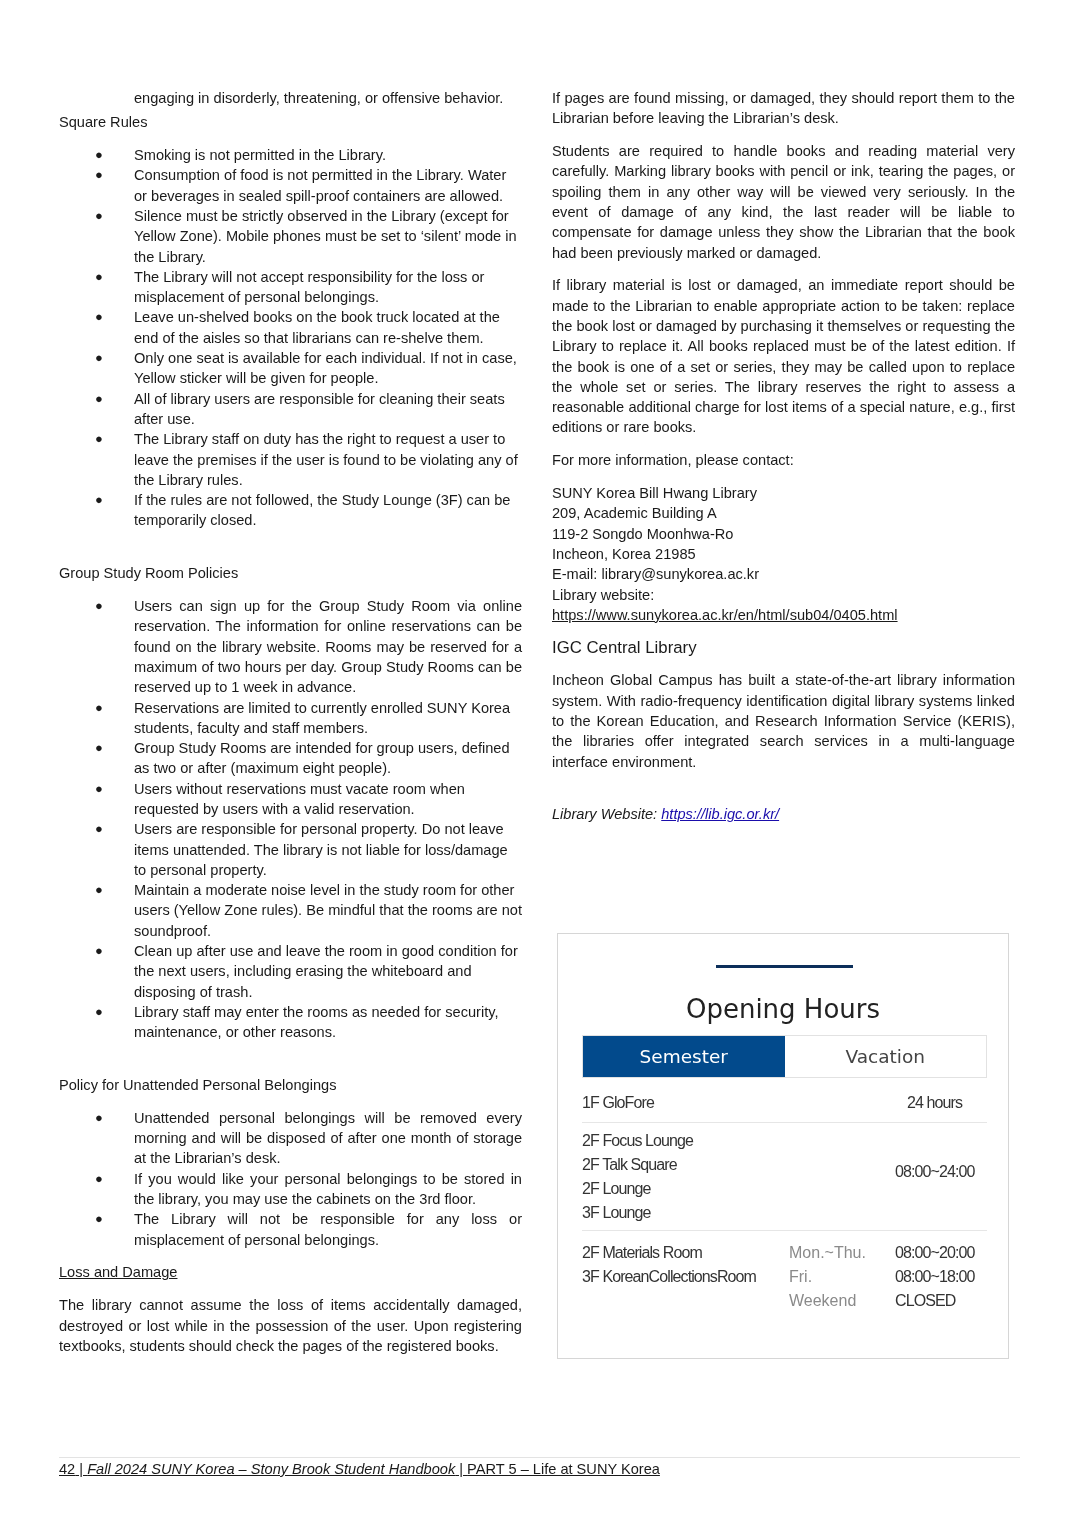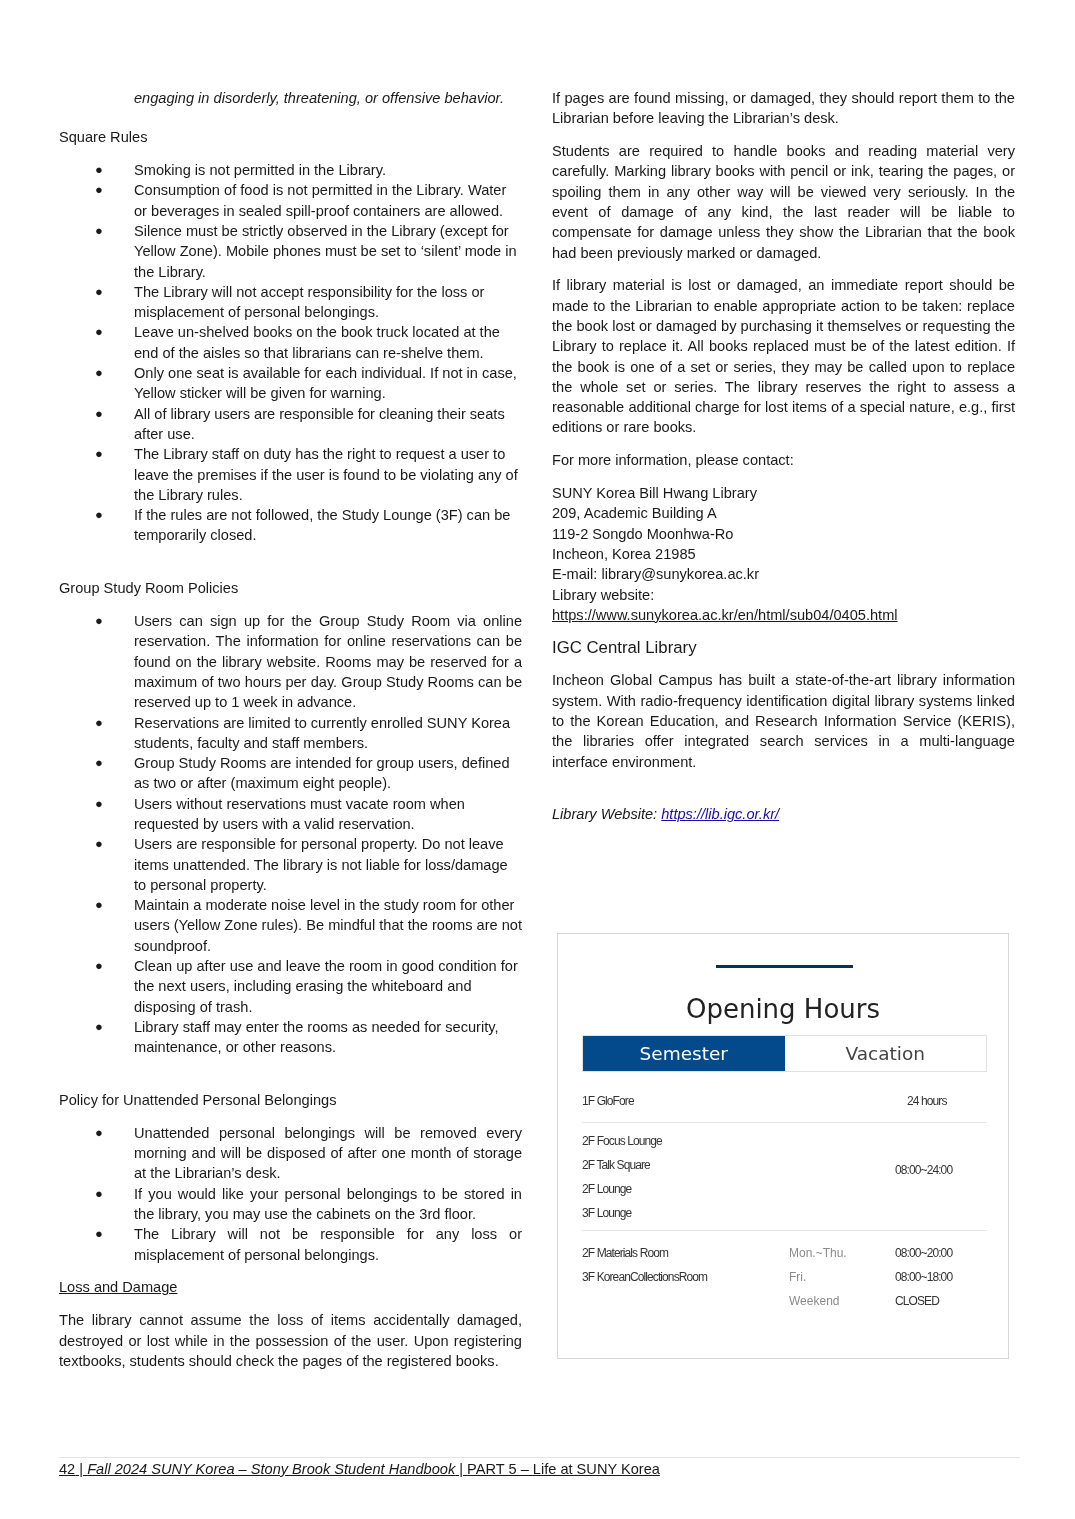--- a/index.html
+++ b/index.html
@@ -2,40 +2,40 @@
 <html><head>
 <meta charset="utf-8">
 <style>
   html, body { margin: 0; padding: 0; background: #ffffff; }
   body { width: 1075px; height: 1519px; position: relative; font-family: "Liberation Sans", sans-serif; color: #1a1a1a; overflow: hidden; }
   .col { position: absolute; font-size: 14.6px; line-height: 20.3px; }
   .col-left { left: 59px; top: 88px; width: 463px; }
   .col-right { left: 552px; top: 88px; width: 463px; }
   p { margin: 0 0 12.5px 0; }
   .justify { text-align: justify; }
-  .indent-block { padding-left: 75px; margin-bottom: 19px; font-style: italic; }
+  .indent-block { padding-left: 75px; margin-bottom: 4px; }
   .section-label { margin: 0 0 12.5px 0; }
   ul.bullets { list-style: none; margin: 0 0 12.5px 0; padding: 0; }
   ul.bullets li { position: relative; padding-left: 75px; }
   ul.bullets li .bullet { position: absolute; left: 36px; top: 0; font-size: 13px; }
   .gap { height: 20px; }
   .underline { text-decoration: underline; }
   .link-black { color: #1a1a1a; text-decoration: underline; }
   .heading2 { font-size: 16.8px; margin: 0 0 12.5px 0; color: #1a1a1a; }
   .italic { font-style: italic; }
   .link-blue { color: #1a0dab; text-decoration: underline; }
 
   .hours-card { position: absolute; left: 557px; top: 933px; width: 452px; height: 426px; border: 1px solid #d6d6d6; box-sizing: border-box; background: #fff; }
   .hours-topline { position: absolute; left: 158px; top: 31px; width: 137px; height: 3px; background: #0c2f5a; }
   .hours-title { position: absolute; left: 0; right: 0; top: 60px; text-align: center; font-size: 26px; color: #222; font-family: "DejaVu Sans", sans-serif; }
-  .tabs { position: absolute; left: 24px; top: 101px; width: 405px; height: 37px; border: 1px solid #e2e2e2; box-sizing: border-box; display: flex; }
+  .tabs { position: absolute; left: 24px; top: 101px; width: 405px; height: 43px; border: 1px solid #e2e2e2; box-sizing: border-box; display: flex; }
   .tab { flex: 1; display: flex; align-items: center; justify-content: center; font-family: "DejaVu Sans", sans-serif; font-size: 18.5px; cursor: pointer; }
   .tab.active { background: #024a8c; color: #fff; }
   .tab.inactive { background: #fff; color: #444; }
-  .hrow { position: absolute; left: 24px; width: 405px; font-family: "Liberation Sans", sans-serif; font-size: 12px; color: #333; letter-spacing: -0.9px; }
+  .hrow { position: absolute; left: 24px; width: 405px; font-family: "Liberation Sans", sans-serif; font-size: 16px; color: #333; letter-spacing: -0.9px; }
   .hrow-divider { position: absolute; left: 24px; width: 405px; height: 1px; background: #e6e6e6; }
   .r1 { top: 160px; height: 22px; }
   .r1 .name { position: absolute; left: 0; top: 0; }
   .r1 .time { position: absolute; left: 325px; top: 0; }
   .r2 { top: 195px; height: 96px; }
   .r2 .names { position: absolute; left: 0; top: 0; line-height: 24px; }
   .r2 .time { position: absolute; left: 313px; top: 34px; }
   .r3 { top: 307px; height: 70px; }
   .r3 .names { position: absolute; left: 0; top: 0; line-height: 24px; }
   .r3 .days { position: absolute; left: 207px; top: 0; line-height: 24px; color: #8a8a8a; letter-spacing: 0; }
@@ -50,21 +50,21 @@
 <div class="col col-left">
   <div class="indent-block">engaging in disorderly, threatening, or offensive behavior.</div>
 
   <p class="section-label">Square Rules</p>
   <ul class="bullets">
     <li><span class="bullet">●</span><span>Smoking is not permitted in the Library.</span></li>
     <li><span class="bullet">●</span><span>Consumption of food is not permitted in the Library. Water or beverages in sealed spill-proof containers are allowed.</span></li>
     <li><span class="bullet">●</span><span>Silence must be strictly observed in the Library (except for Yellow Zone). Mobile phones must be set to ‘silent’ mode in the Library.</span></li>
     <li><span class="bullet">●</span><span>The Library will not accept responsibility for the loss or misplacement of personal belongings.</span></li>
     <li><span class="bullet">●</span><span>Leave un-shelved books on the book truck located at the end of the aisles so that librarians can re-shelve them.</span></li>
-    <li><span class="bullet">●</span><span>Only one seat is available for each individual. If not in case, Yellow sticker will be given for warning.</span></li>
+    <li><span class="bullet">●</span><span>Only one seat is available for each individual. If not in case, Yellow sticker will be given for people.</span></li>
     <li><span class="bullet">●</span><span>All of library users are responsible for cleaning their seats after use.</span></li>
     <li><span class="bullet">●</span><span>The Library staff on duty has the right to request a user to leave the premises if the user is found to be violating any of the Library rules.</span></li>
     <li><span class="bullet">●</span><span>If the rules are not followed, the Study Lounge (3F) can be temporarily closed.</span></li>
   </ul>
   <div class="gap"></div>
 
   <p class="section-label">Group Study Room Policies</p>
   <ul class="bullets">
     <li class="justify"><span class="bullet">●</span><span>Users can sign up for the Group Study Room via online reservation. The information for online reservations can be found on the library website. Rooms may be reserved for a maximum of two hours per day. Group Study Rooms can be reserved up to 1 week in advance.</span></li>
     <li><span class="bullet">●</span><span>Reservations are limited to currently enrolled SUNY Korea students, faculty and staff members.</span></li>

